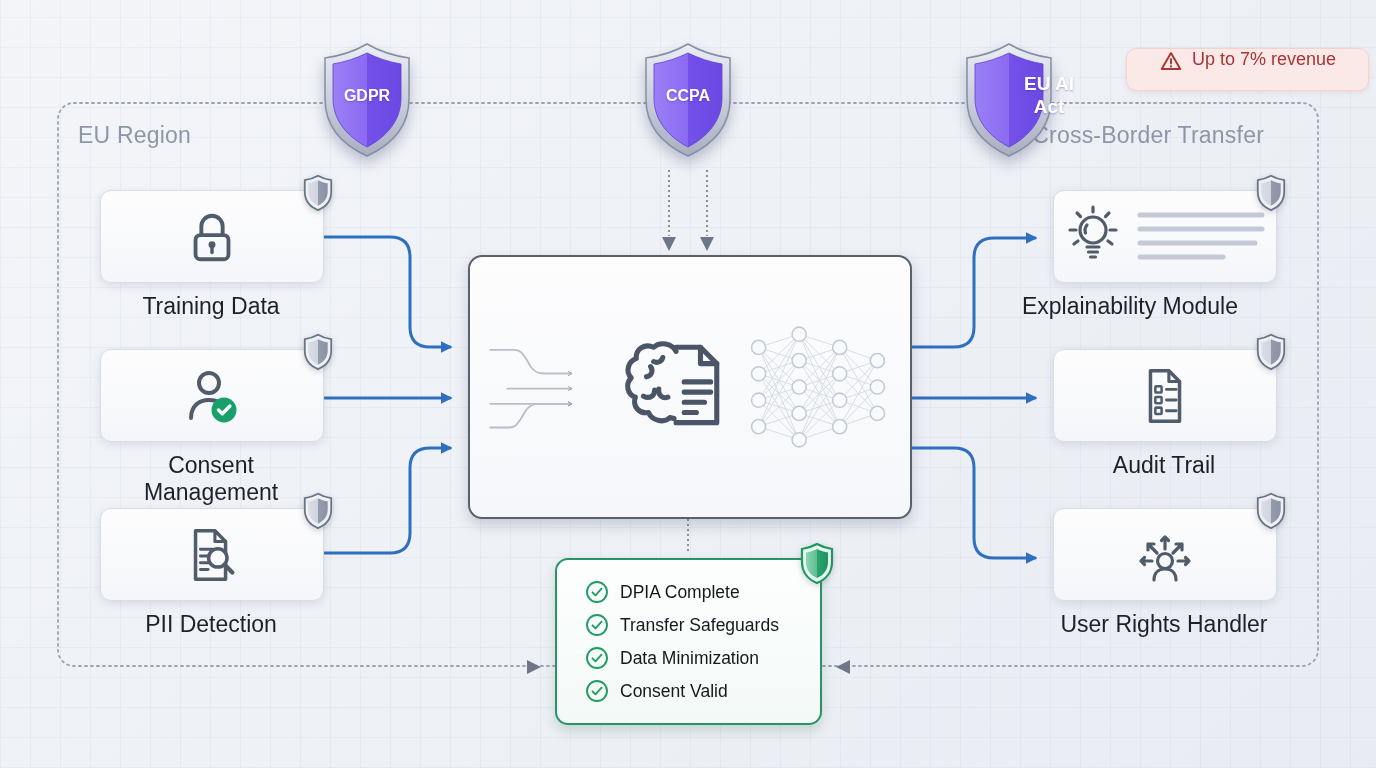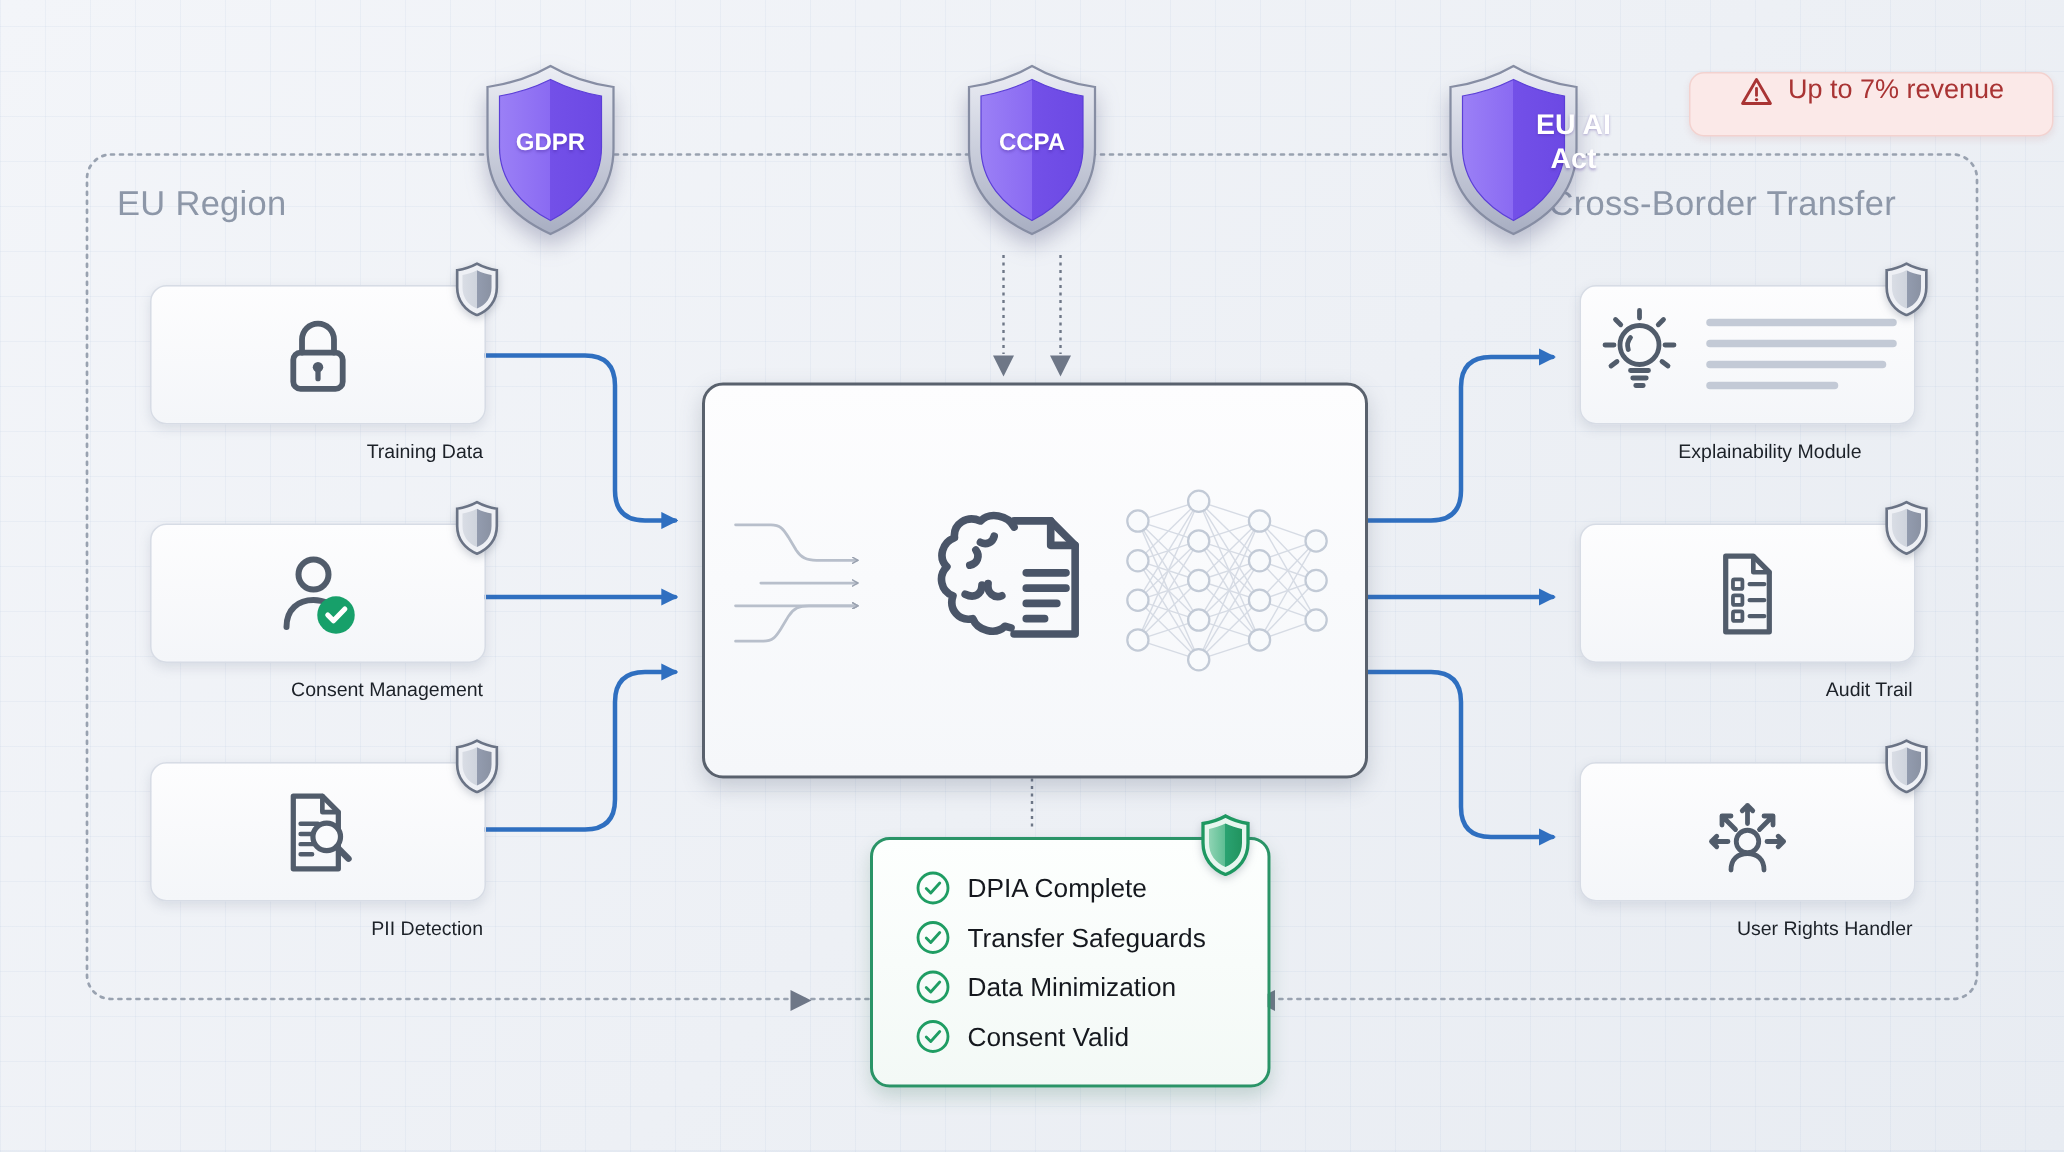--- a/index.html
+++ b/index.html
@@ -14,22 +14,22 @@
   .overlay{position:absolute;left:0;top:0;width:1376px;height:768px;}
   .region-label{position:absolute;font-size:23px;color:#8d97a8;letter-spacing:.2px;}
   .node-box{
     position:absolute;width:222px;height:91px;border-radius:11px;
     background:linear-gradient(180deg,#fdfdfe 0%,#f4f6f9 100%);
     border:1px solid #d7dce5;
     box-shadow:0 3px 8px rgba(96,108,130,0.16);
     display:flex;align-items:center;justify-content:center;
   }
   .node-label{
-    position:absolute;width:222px;text-align:right;
-    font-size:13px;font-weight:500;color:#1c2128;
+    position:absolute;width:222px;text-align:center;
+    font-size:23px;font-weight:500;color:#1c2128;
   }
   .center-box{
     position:absolute;left:468px;top:255px;width:440px;height:260px;border-radius:14px;
     background:linear-gradient(180deg,#fdfdfe 0%,#f5f7fa 100%);
     border:2.5px solid #59616d;
     box-shadow:0 6px 14px rgba(80,92,115,0.25);
     display:flex;align-items:center;justify-content:center;gap:6px;
   }
   .shield-wrap{position:absolute;width:100px;height:118px;filter:drop-shadow(0 7px 7px rgba(85,90,130,0.35));}
   .shield-label{
@@ -41,21 +41,21 @@
     position:absolute;left:1126px;top:27px;height:41px;border-radius:10px;
     background:#fbe9e8;border:1px solid #f3d2cf;box-shadow:0 2px 5px rgba(180,90,90,0.12);
     display:inline-flex;gap:9px;padding:0 32px;margin-top:21px;
   }
   .alert-badge span{font-size:18px;font-weight:500;color:#a93434;white-space:nowrap;}
   .compliance-panel{
     position:absolute;left:555px;top:558px;width:267px;height:167px;border-radius:13px;
     background:linear-gradient(180deg,#fdfffe 0%,#f3f9f6 100%);
     border:2.5px solid #2a9467;
     box-shadow:0 6px 12px rgba(60,120,95,0.22);
-    display:flex;flex-direction:column;justify-content:center;gap:9px;padding:6px 0 6px 28px;box-sizing:border-box;margin-left:25px;
+    display:flex;flex-direction:column;justify-content:center;gap:9px;padding:6px 0 6px 28px;box-sizing:border-box;
   }
   .check-row{display:flex;align-items:center;gap:11px;}
   .check-row span{font-size:17.5px;font-weight:500;color:#15181e;}
 </style>
 </head>
 <body>
 
 <div class="canvas">
 
   <svg class="overlay" viewBox="0 0 1376 768">

